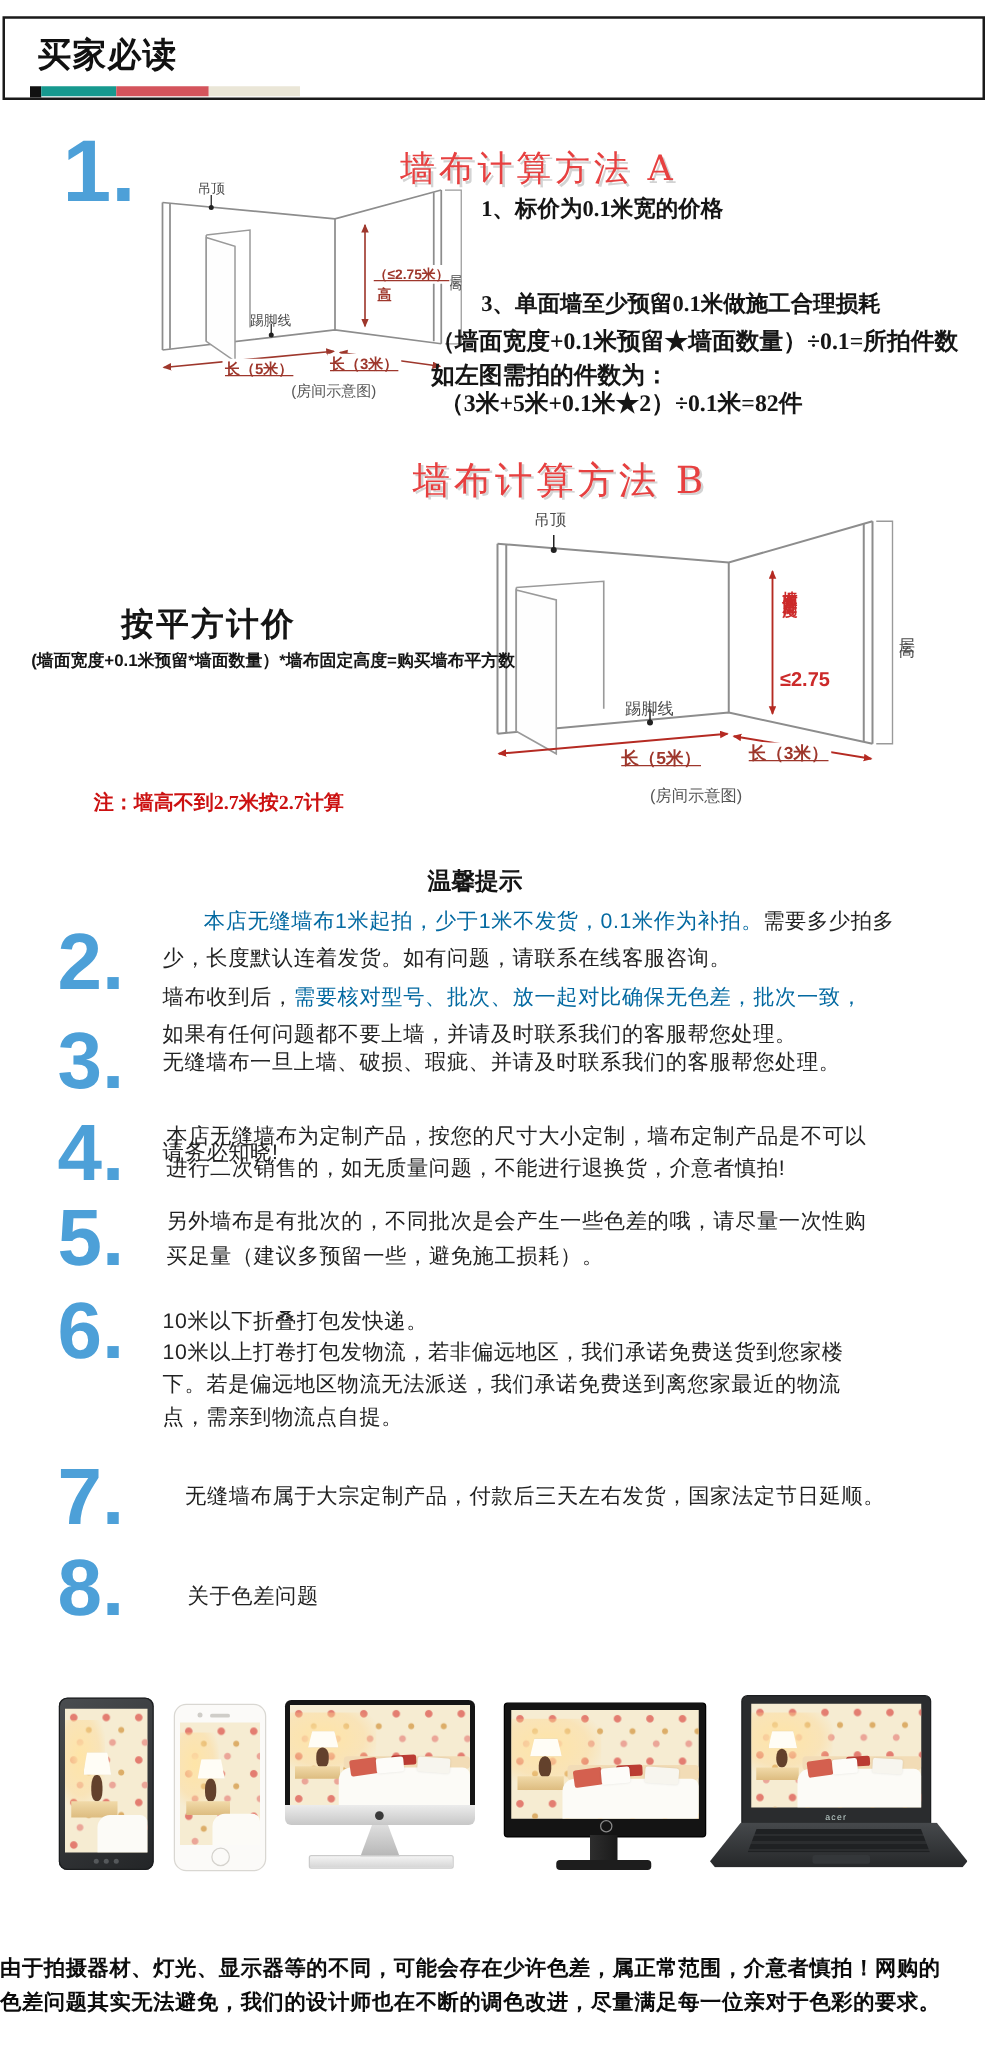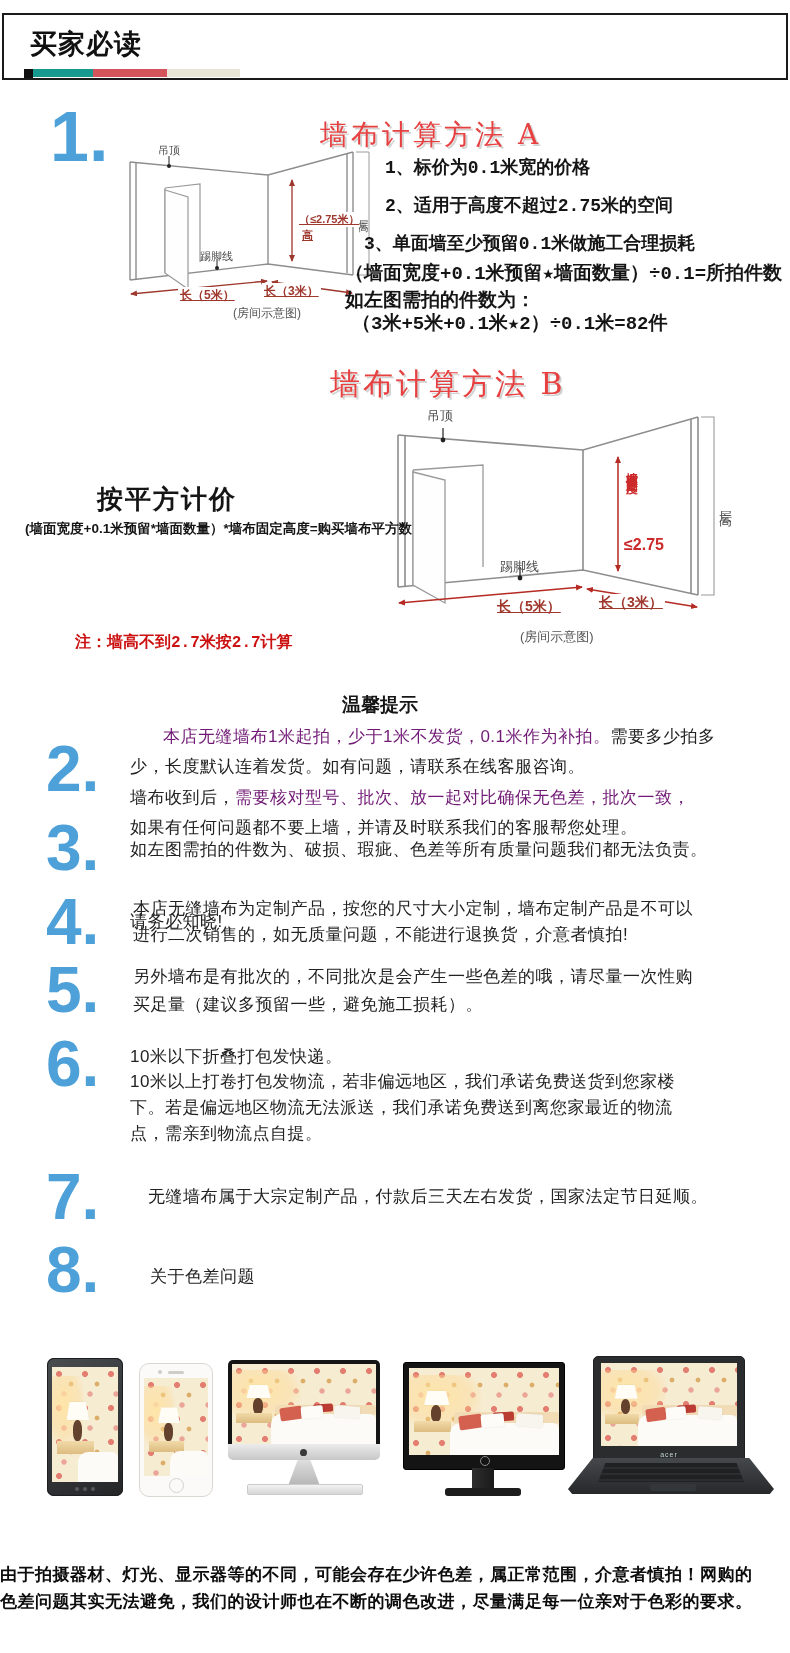--- a/index.html
+++ b/index.html
@@ -9,24 +9,24 @@
   
   .hdr-box{left:2px;top:13px;width:782px;height:63px;border:2px solid #1a1a1a;background:#fff;}
   .hdr-title{left:30px;top:26px;font-size:27px;font-weight:bold;color:#111;letter-spacing:1px;}
   .bar{top:69px;height:8px;}
   
   .num{color:#4da0d8;font-weight:bold;font-family:"Liberation Sans",sans-serif;line-height:1;}
   
   .red-title{color:#e74040;font-weight:normal;font-family:"DejaVu Serif","Liberation Serif",serif;
              letter-spacing:3px;text-shadow:2px 2px 0 rgba(175,175,175,.55);white-space:nowrap;margin-top:24px;}
   
-  .serif-b{font-family:Liberation Mono, monospace;font-weight:bold;color:#151515;white-space:nowrap;}
+  .serif-b{font-family:Liberation Serif, serif;font-weight:bold;color:#151515;white-space:nowrap;}
   .sans-b{font-weight:bold;color:#151515;white-space:nowrap;}
   .item-line{font-size:17px;color:#222;white-space:nowrap;letter-spacing:.5px;}
-  .red-inline{color:#701a75;}
+  .red-inline{color:#0369a1;}
   .dlabel{font-size:11px;color:#4a4a4a;white-space:nowrap;}
   .dlabel-red{font-size:11px;color:#9e372c;font-weight:bold;white-space:nowrap;background:#fff;padding:0 2px;text-decoration:underline;}
   .vtext{writing-mode:vertical-rl;text-orientation:upright;letter-spacing:2px;}
   
   .scene{position:absolute;overflow:hidden;background-color:#f6ecd2;
     background-image:
       radial-gradient(circle at 7px 7px, rgba(224,106,96,.85) 2.6px, transparent 3.4px),
       radial-gradient(circle at 19px 17px, rgba(214,158,78,.8) 2px, transparent 2.8px),
       radial-gradient(circle at 12px 27px, rgba(232,148,138,.8) 2.3px, transparent 3.1px);
     background-size:26px 34px;}
@@ -99,22 +99,21 @@
   <div class="abs dlabel" style="left:158px;top:143px;">吊顶</div>
   <div class="abs dlabel" style="left:200px;top:249px;">踢脚线</div>
   <div class="abs dlabel-red" style="left:297px;top:212px;">（≤2.75米）</div>
   <div class="abs dlabel-red" style="left:300px;top:228px;">高</div>
   <div class="abs dlabel vtext" style="left:356px;top:212px;font-size:10px;">层高</div>
   <div class="abs dlabel-red" style="left:178px;top:287px;font-size:12px;">长（5米）</div>
   <div class="abs dlabel-red" style="left:262px;top:283px;font-size:12px;">长（3米）</div>
   <div class="abs dlabel" style="left:233px;top:305px;font-size:12px;color:#555;">(房间示意图)</div>
 
   <div class="abs serif-b" style="left:385px;top:155px;font-size:18px;">1、标价为0.1米宽的价格</div>
-  <div class="abs serif-b" style="left:385px;top:193px;font-size:18px;">2、适用于高度不超过2.75米的空间</div>
-  <div class="abs serif-b" style="left:364px;top:231px;font-size:18px;">3、单面墙至少预留0.1米做施工合理损耗</div>
+  <div class="abs serif-b" style="left:385px;top:231px;font-size:18px;">3、单面墙至少预留0.1米做施工合理损耗</div>
   <div class="abs serif-b" style="left:345px;top:260px;font-size:19px;">（墙面宽度+0.1米预留★墙面数量）÷0.1=所拍件数</div>
   <div class="abs serif-b" style="left:345px;top:287px;font-size:19px;">如左图需拍的件数为：</div>
   <div class="abs serif-b" style="left:352px;top:310px;font-size:19px;">（3米+5米+0.1米★2）÷0.1米=82件</div>
 
   <div class="abs red-title" style="left:330px;top:340px;font-size:30px;">墙布计算方法 B</div>
 
   <svg class="abs" style="left:368px;top:395px;" width="420" height="250" viewBox="0 0 420 250">
     <defs>
       <marker id="arrB" markerWidth="9" markerHeight="8" refX="6" refY="3" orient="auto-start-reverse" markerUnits="userSpaceOnUse">
         <path d="M0,0 L7,3 L0,6 Z" fill="#b52a22"></path>
@@ -165,21 +164,21 @@
   <div class="abs serif-b" style="left:75px;top:632px;font-size:16px;color:#cc1111;">注：墙高不到2.7米按2.7计算</div>
   <div class="abs sans-b" style="left:280px;top:692px;width:200px;text-align:center;font-size:19px;">温馨提示</div>
 
   <div class="abs num" style="left:46px;top:737px;font-size:64px;">2.</div>
   <div class="abs item-line" style="left:163px;top:725px;"><span class="red-inline">本店无缝墙布1米起拍，少于1米不发货，0.1米作为补拍。</span><span>需要多少拍多</span></div>
   <div class="abs item-line" style="left:130px;top:755px;">少，长度默认连着发货。如有问题，请联系在线客服咨询。</div>
   <div class="abs item-line" style="left:130px;top:786px;"><span>墙布收到后，</span><span class="red-inline">需要核对型号、批次、放一起对比确保无色差，批次一致，</span></div>
   <div class="abs item-line" style="left:130px;top:816px;">如果有任何问题都不要上墙，并请及时联系我们的客服帮您处理。</div>
 
   <div class="abs num" style="left:46px;top:816px;font-size:64px;">3.</div>
-  <div class="abs item-line" style="left:130px;top:838px;">如左图需拍的件数为、破损、瑕疵、色差等所有质量问题我们都无法负责。</div>
+  <div class="abs item-line" style="left:130px;top:838px;">无缝墙布一旦上墙、破损、瑕疵、并请及时联系我们的客服帮您处理。</div>
   <div class="abs item-line" style="left:130px;top:910px;">请务必知晓!</div>
 
   <div class="abs num" style="left:46px;top:890px;font-size:64px;">4.</div>
   <div class="abs item-line" style="left:133px;top:897px;">本店无缝墙布为定制产品，按您的尺寸大小定制，墙布定制产品是不可以</div>
   <div class="abs item-line" style="left:133px;top:923px;">进行二次销售的，如无质量问题，不能进行退换货，介意者慎拍!</div>
 
   <div class="abs num" style="left:46px;top:958px;font-size:64px;">5.</div>
   <div class="abs item-line" style="left:133px;top:965px;">另外墙布是有批次的，不同批次是会产生一些色差的哦，请尽量一次性购</div>
   <div class="abs item-line" style="left:133px;top:993px;">买足量（建议多预留一些，避免施工损耗）。</div>
 

